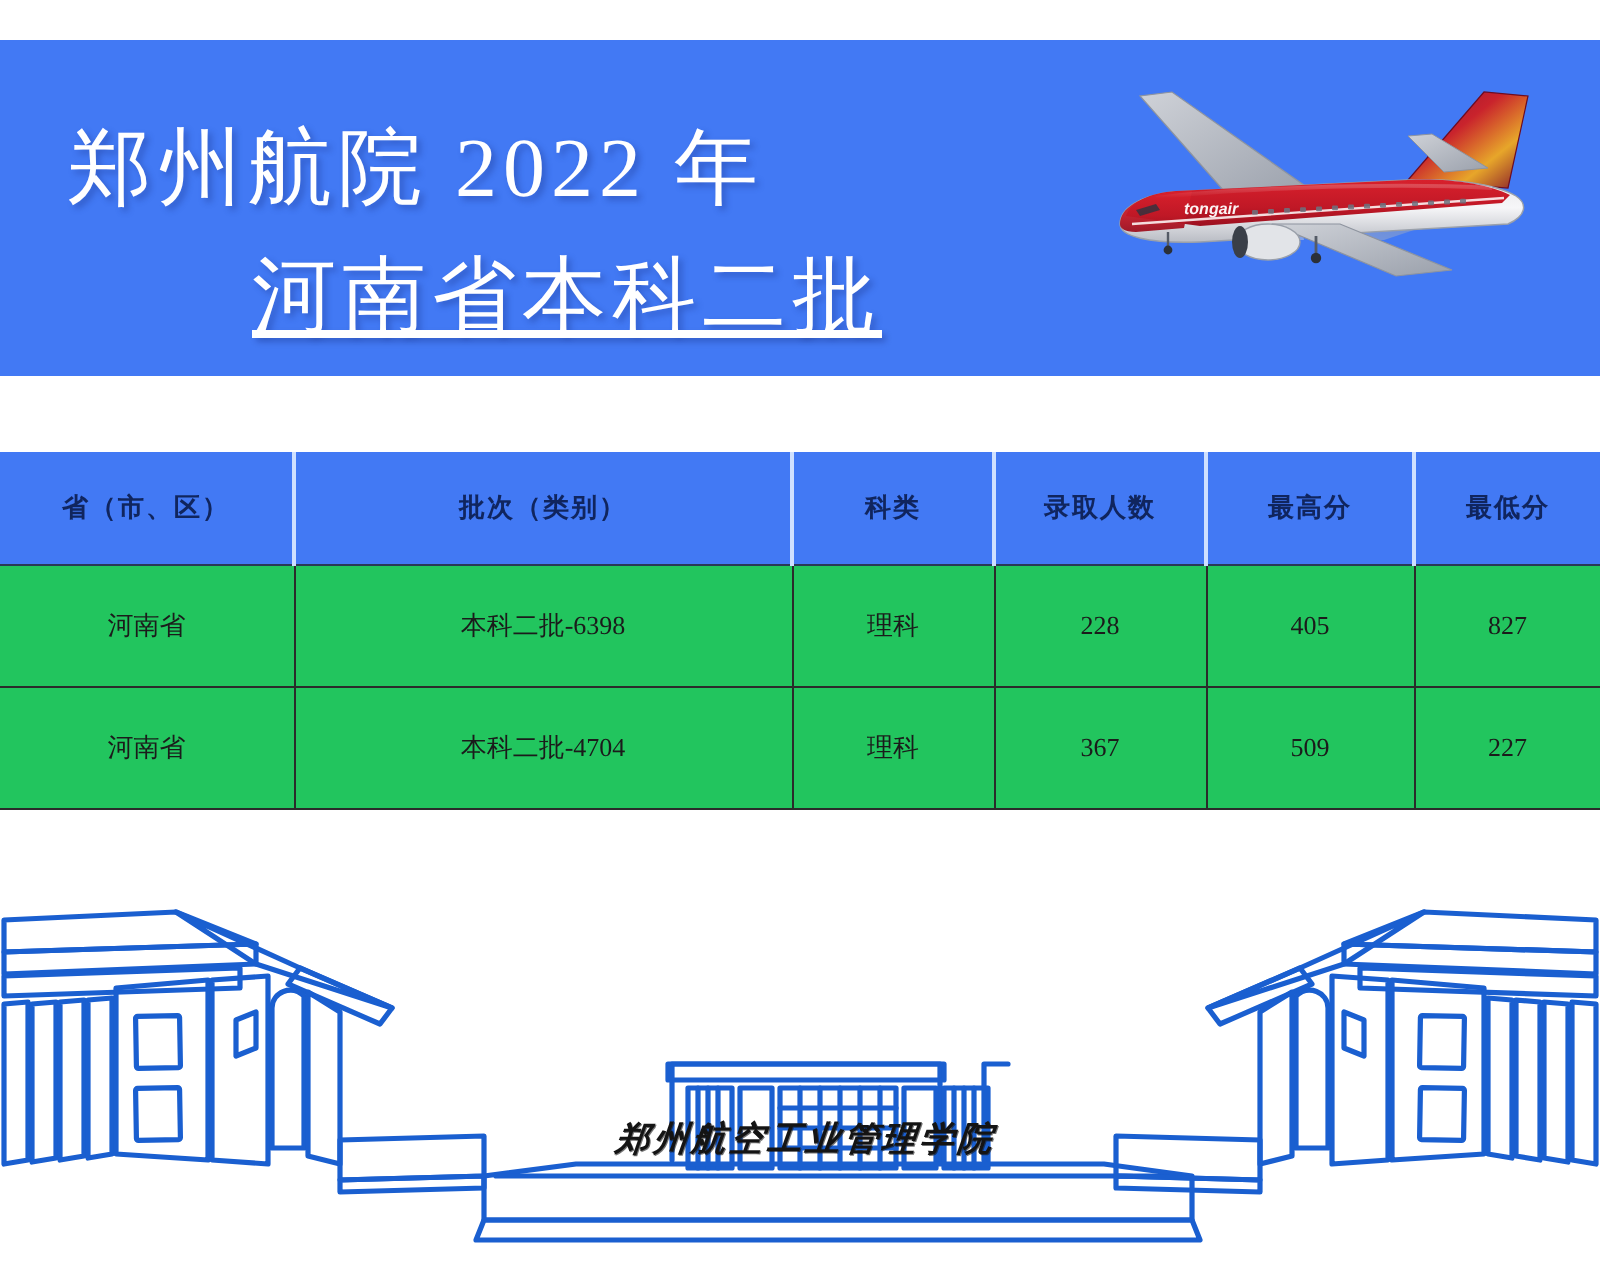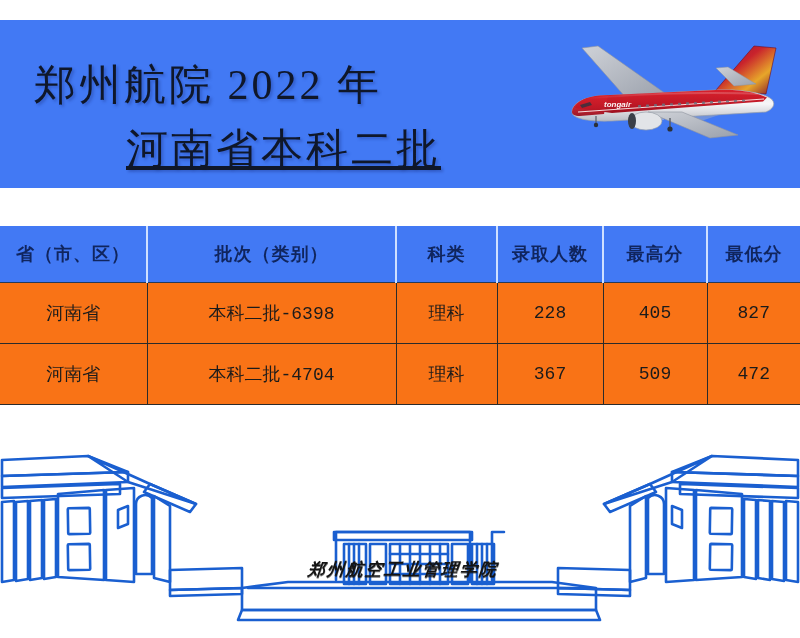--- a/index.html
+++ b/index.html
@@ -27,21 +27,21 @@
   }
   #banner-title {
     position: absolute;
     left: 0;
     top: 0;
     width: 560px;
     height: 168px;
     padding: 0;
   }
   .title-line {
-    color: #0f172a;
+    color: #ffffff;
     font-family: "Liberation Serif", "DejaVu Serif", serif;
     font-size: 42px;
     font-weight: 400;
     letter-spacing: 3px;
     white-space: nowrap;
     text-shadow: 2px 2px 3px rgba(30, 60, 150, 0.45);
     line-height: 1;
   }
   #title-line-1 {
     position: absolute;
@@ -51,21 +51,21 @@
   #title-line-2 {
     position: absolute;
     left: 126px;
     top: 108px;
     text-decoration: underline;
   }
 
   
   #plane-wrap {
     position: absolute;
-    left: 520px;
+    left: 508px;
     top: 8px;
     width: 280px;
     height: 160px;
   }
 
   
   #table-area {
     position: absolute;
     left: 0;
     top: 226px;
@@ -73,38 +73,38 @@
   }
   table.result-table {
     border-collapse: collapse;
     width: 800px;
     table-layout: fixed;
   }
   table.result-table th,
   table.result-table td {
     text-align: center;
     vertical-align: middle;
-    font-size: 18px;
+    font-size: 13px;
     color: #1b1b1b;
-    font-family: Liberation Mono, monospace;
+    font-family: Liberation Serif, serif;
   }
   table.result-table thead th {
     background: #4279f4;
     color: #10255e;
     font-weight: 700;
     height: 54px;
     border-right: 2px solid #cfe0ff;
     border-bottom: 1px solid #2a3a55;
     letter-spacing: 1px;
   }
   table.result-table thead th:last-child {
     border-right: none;
   }
   table.result-table tbody td {
-    background: #f97316;
+    background: #22c55e;
     height: 58px;
     border: 1px solid #2b2b2b;
     border-left: none;
     border-right: 1px solid #2b2b2b;
     font-weight: 400;
   }
   table.result-table tbody tr td:last-child {
     border-right: none;
   }
   table.result-table tbody tr:first-child td {
@@ -265,21 +265,21 @@
         <td>228</td>
         <td>405</td>
         <td>827</td>
       </tr>
       <tr>
         <td>河南省</td>
         <td>本科二批-4704</td>
         <td>理科</td>
         <td>367</td>
         <td>509</td>
-        <td>472</td>
+        <td>227</td>
       </tr>
     </tbody>
   </table>
 </div>
 
 <div id="gate">
   <svg width="800" height="206" viewBox="0 0 800 206" xmlns="http://www.w3.org/2000/svg">
     <g fill="none" stroke="#1a5fd0" stroke-width="2.6" stroke-linejoin="round" stroke-linecap="round">
 
       <path d="M2 28 L88 24 L128 40 L2 44 Z"></path>

